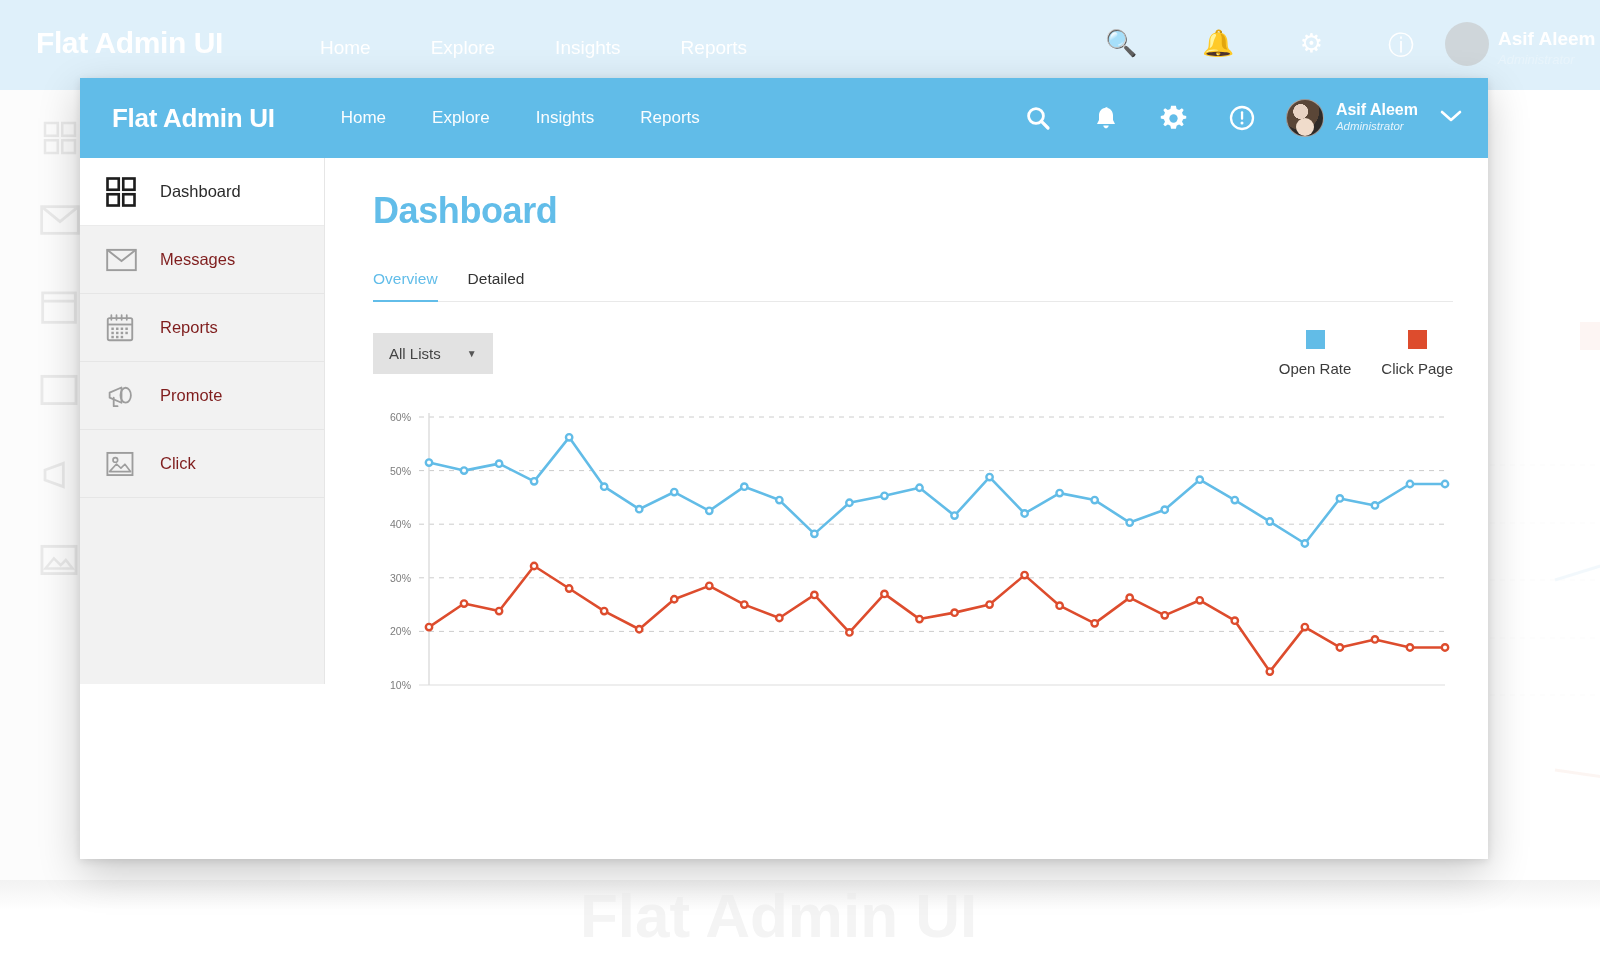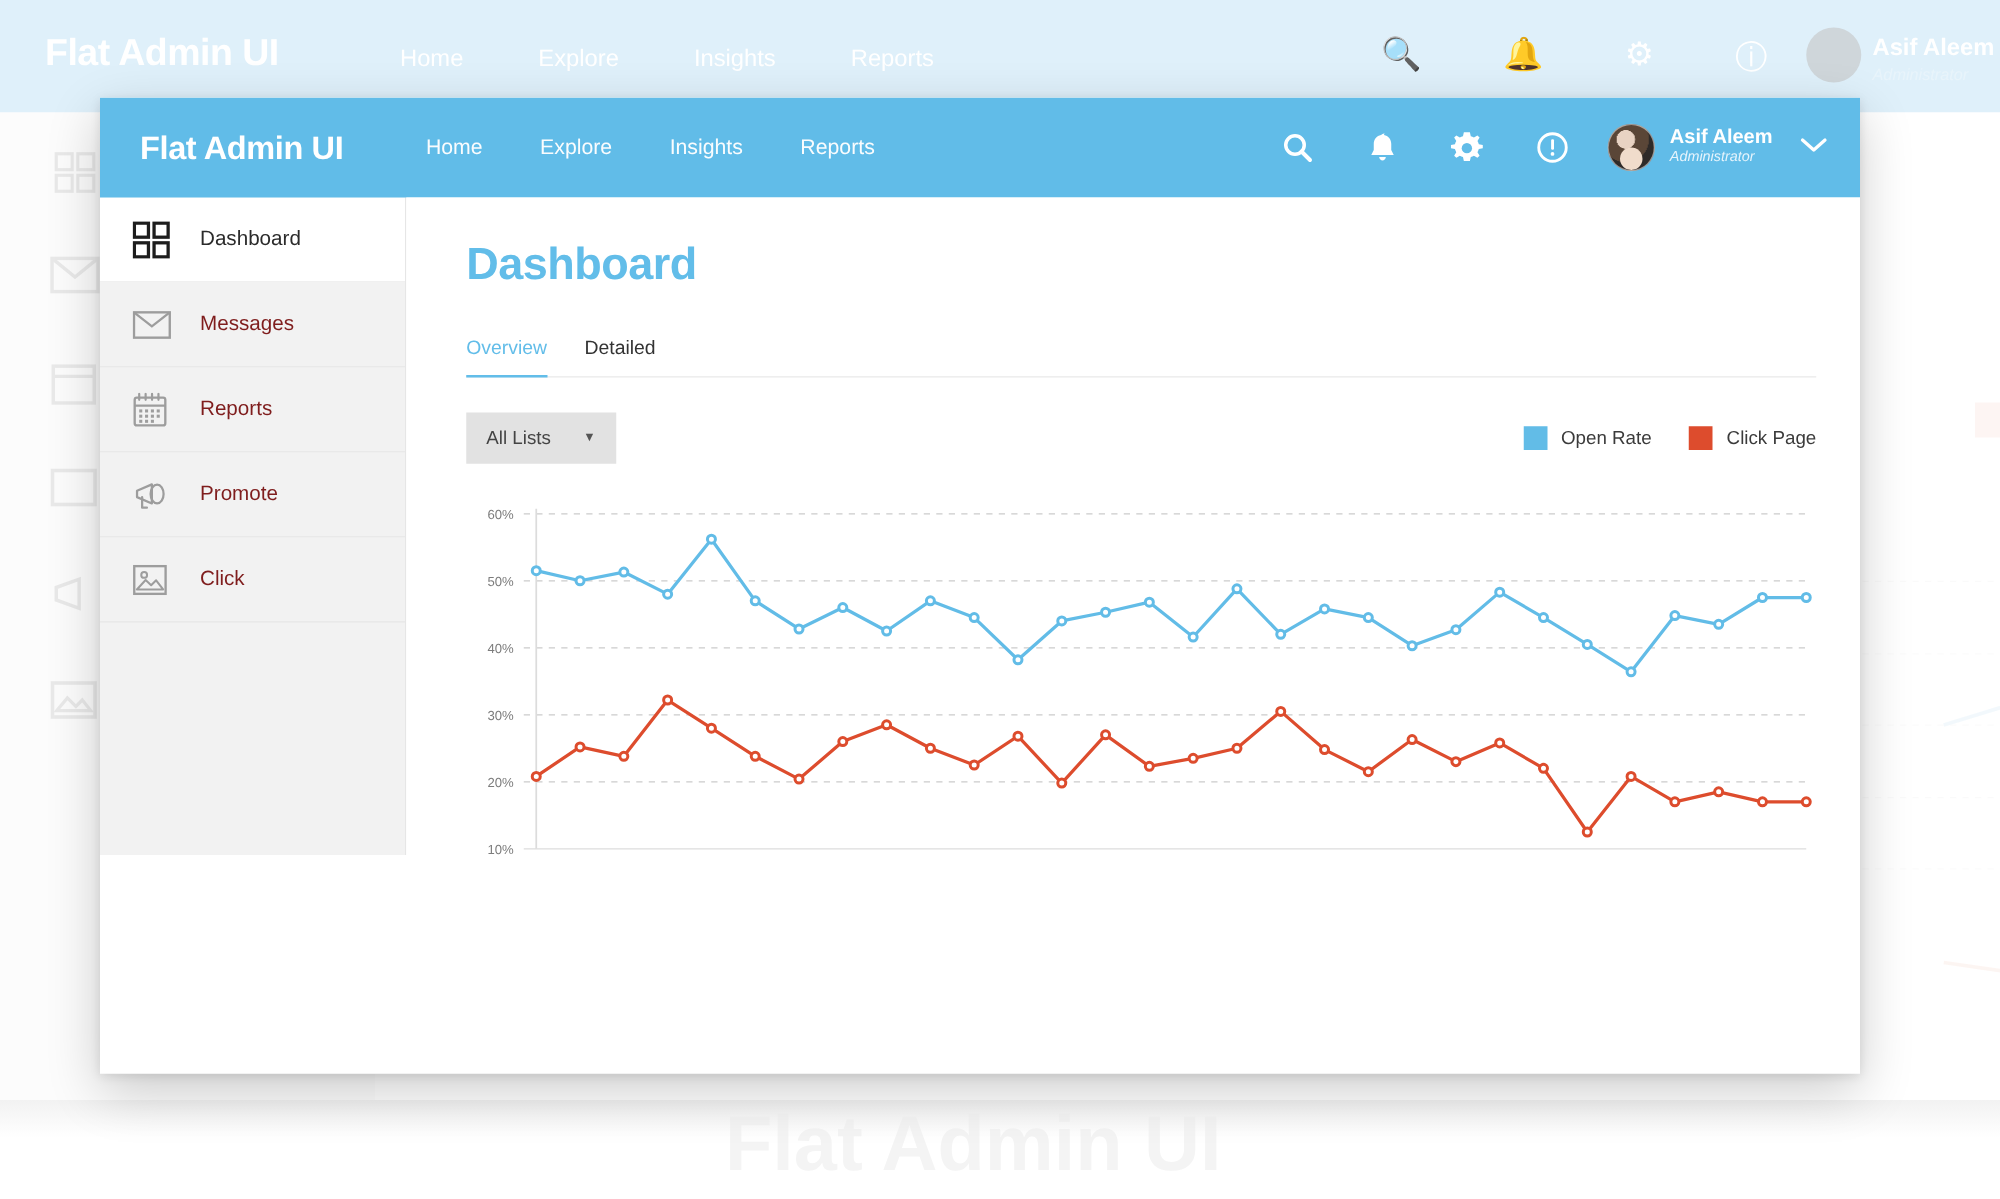--- a/index.html
+++ b/index.html
@@ -103,21 +103,21 @@
   }
   .tab.inactive{color:#333333;font-weight:normal;border-bottom:2px solid transparent;}
 
   .toolrow{margin-top:28px;display:flex;align-items:center;}
   .select{
     background:#e2e2e2;color:#444444;font-size:15px;
     padding:12px 16px;min-width:78px;display:flex;align-items:center;gap:26px;
   }
   .select .arrow{font-size:10px;color:#555;}
   .legend{margin-left:auto;display:flex;align-items:center;gap:30px;}
-  .legend-item{display:flex;align-items:center;gap:11px;font-size:15px;color:#3b3b3b;}
+  .legend-item{display:flex;align-items:center;gap:11px;font-size:15px;color:#3b3b3b;flex-direction:column;}
   .swatch{width:19px;height:19px;flex:none;}
 
   .chartwrap{position:relative;margin-top:30px;height:320px;}
   .chartwrap svg{display:block;}
   .ylab{font-size:10.5px;fill:#7c7c7c;font-family:"Liberation Sans",sans-serif;}
 </style>
 </head>
 <body>
 
 <div class="bg-layer">

